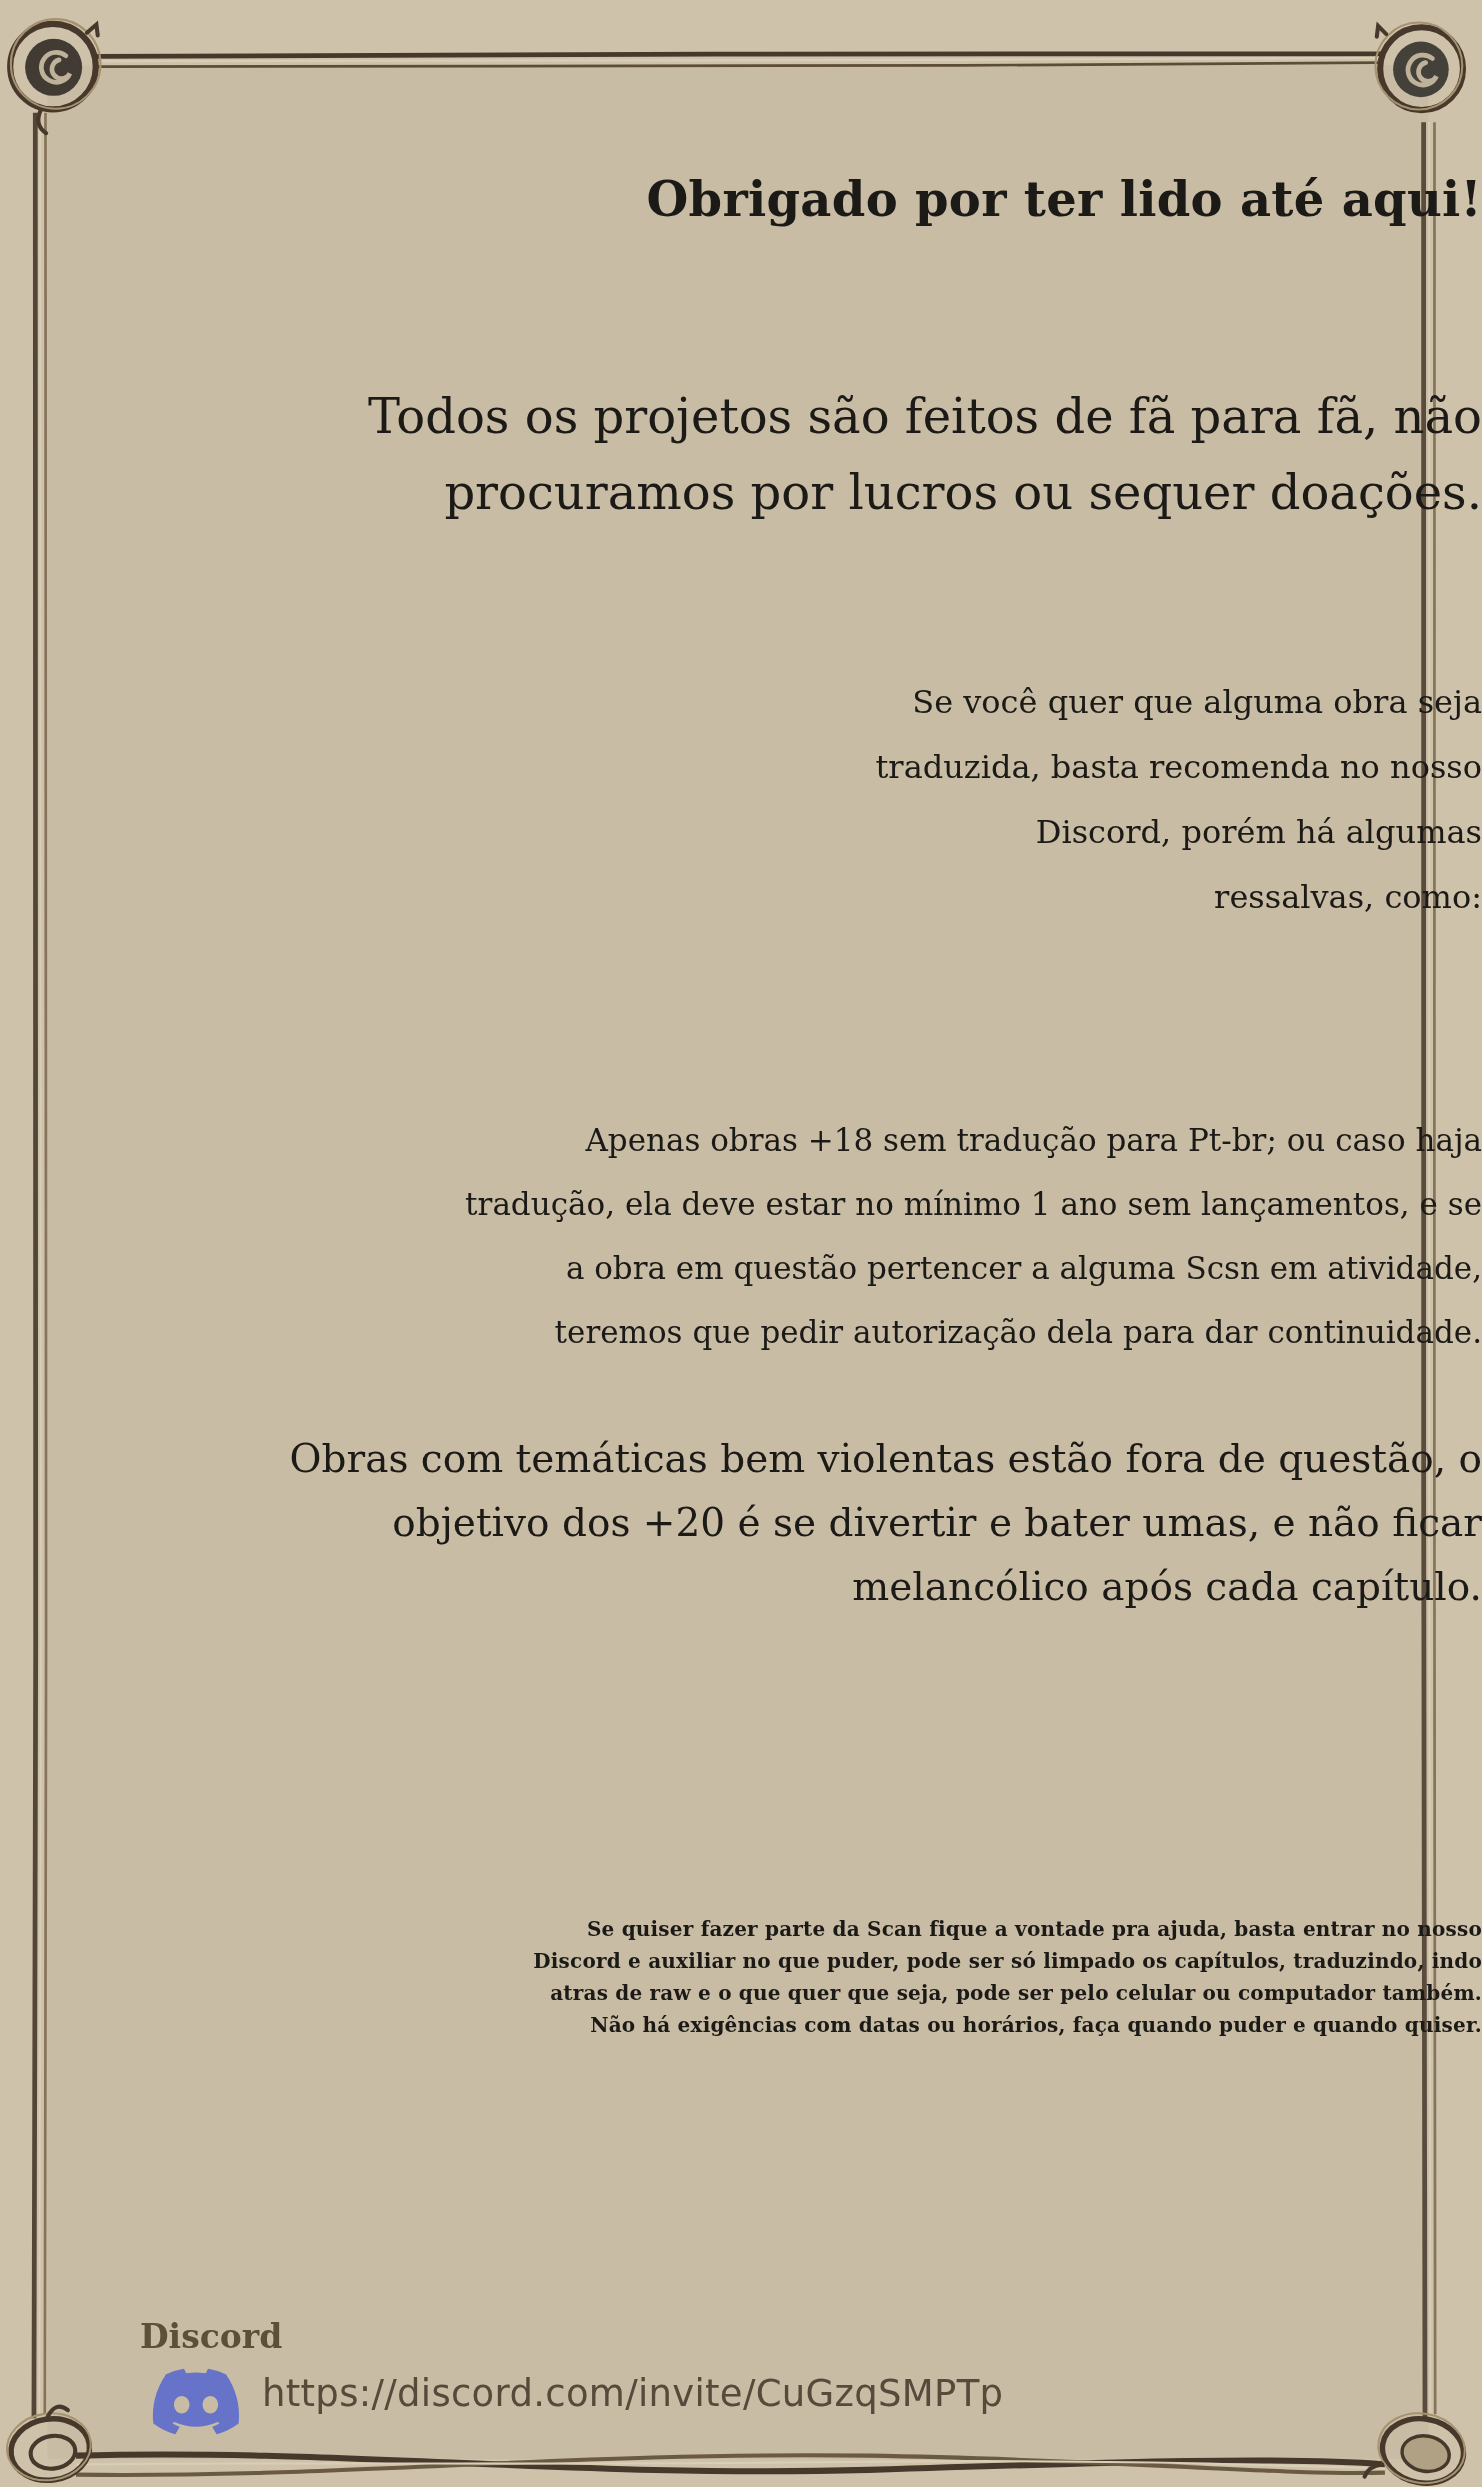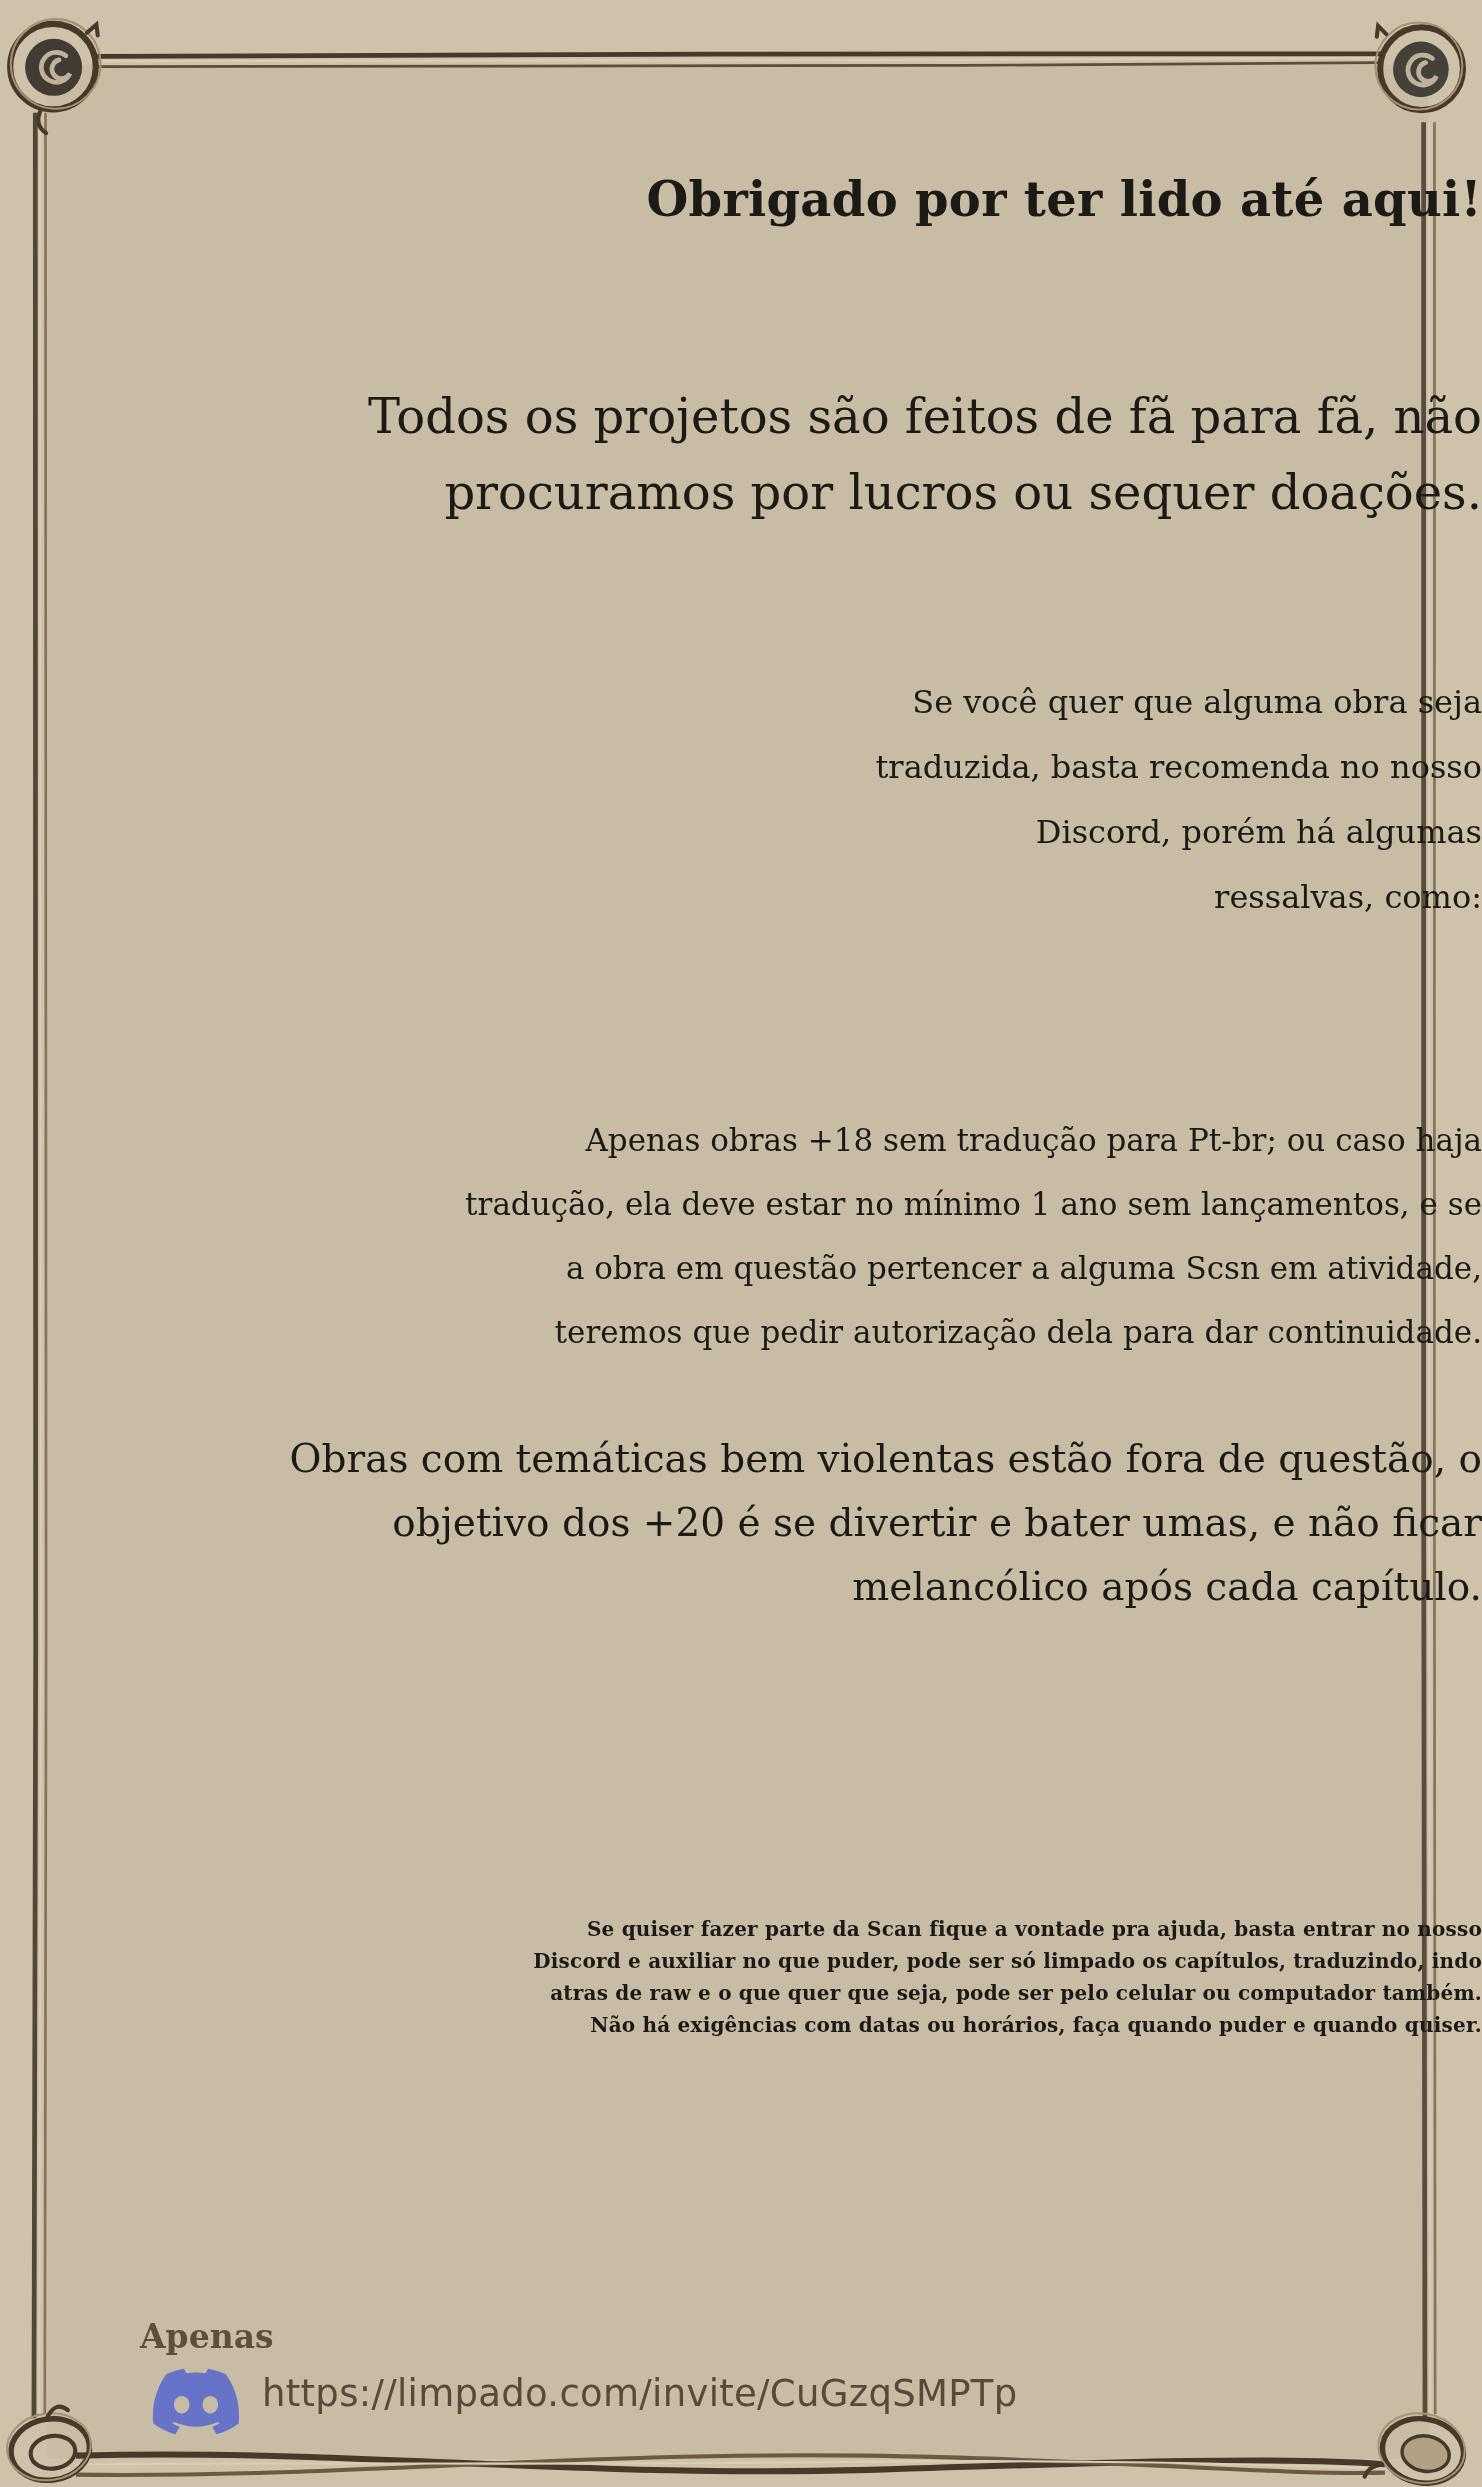--- a/index.html
+++ b/index.html
@@ -156,22 +156,22 @@
 
 <p class="txt p-violence">Obras com temáticas bem violentas estão fora de questão, o
 objetivo dos +20 é se divertir e bater umas, e não ficar
 melancólico após cada capítulo.</p>
 
 <p class="txt p-join">Se quiser fazer parte da Scan fique a vontade pra ajuda, basta entrar no nosso
 Discord e auxiliar no que puder, pode ser só limpado os capítulos, traduzindo, indo
 atras de raw e o que quer que seja, pode ser pelo celular ou computador também.
 Não há exigências com datas ou horários, faça quando puder e quando quiser.</p>
 
-<div class="footer-label">Apenas</div>
+<div class="footer-label">Discord</div>
 
 <span class="discord-icon">
   <svg viewBox="0 0 640 512" xmlns="http://www.w3.org/2000/svg" aria-hidden="true">
     <path fill="#6673c8" d="M524.531,69.836a1.5,1.5,0,0,0-.764-.7A485.065,485.065,0,0,0,404.081,32.03a1.816,1.816,0,0,0-1.923.91,337.461,337.461,0,0,0-14.9,30.6,447.848,447.848,0,0,0-134.426,0,309.541,309.541,0,0,0-15.135-30.6,1.89,1.89,0,0,0-1.924-.91A483.689,483.689,0,0,0,116.085,69.137a1.712,1.712,0,0,0-.788.676C39.068,183.651,18.186,294.69,28.43,404.354a2.016,2.016,0,0,0,.765,1.375A487.666,487.666,0,0,0,176.02,479.918a1.9,1.9,0,0,0,2.063-.676A348.2,348.2,0,0,0,208.12,430.4a1.86,1.86,0,0,0-1.019-2.588,321.173,321.173,0,0,1-45.868-21.853,1.885,1.885,0,0,1-.185-3.126c3.082-2.309,6.166-4.711,9.109-7.137a1.819,1.819,0,0,1,1.9-.256c96.229,43.917,200.41,43.917,295.5,0a1.812,1.812,0,0,1,1.924.233c2.944,2.426,6.027,4.851,9.132,7.16a1.884,1.884,0,0,1-.162,3.126,301.407,301.407,0,0,1-45.89,21.83,1.875,1.875,0,0,0-1,2.611,391.055,391.055,0,0,0,30.014,48.815,1.864,1.864,0,0,0,2.063.7A486.048,486.048,0,0,0,610.7,405.729a1.882,1.882,0,0,0,.765-1.352C623.729,277.594,590.933,167.465,524.531,69.836ZM222.491,337.58c-28.972,0-52.844-26.587-52.844-59.239S193.056,219.1,222.491,219.1c29.665,0,53.306,26.82,52.843,59.239C275.334,310.993,251.924,337.58,222.491,337.58Zm195.38,0c-28.971,0-52.843-26.587-52.843-59.239S388.437,219.1,417.871,219.1c29.667,0,53.307,26.82,52.844,59.239C470.715,310.993,447.538,337.58,417.871,337.58Z"></path>
   </svg>
 </span>
 
-<a class="invite-link" href="#">https://limpado.com/invite/CuGzqSMPTp</a>
+<a class="invite-link" href="#">https://discord.com/invite/CuGzqSMPTp</a>
 
 
 </body></html>

